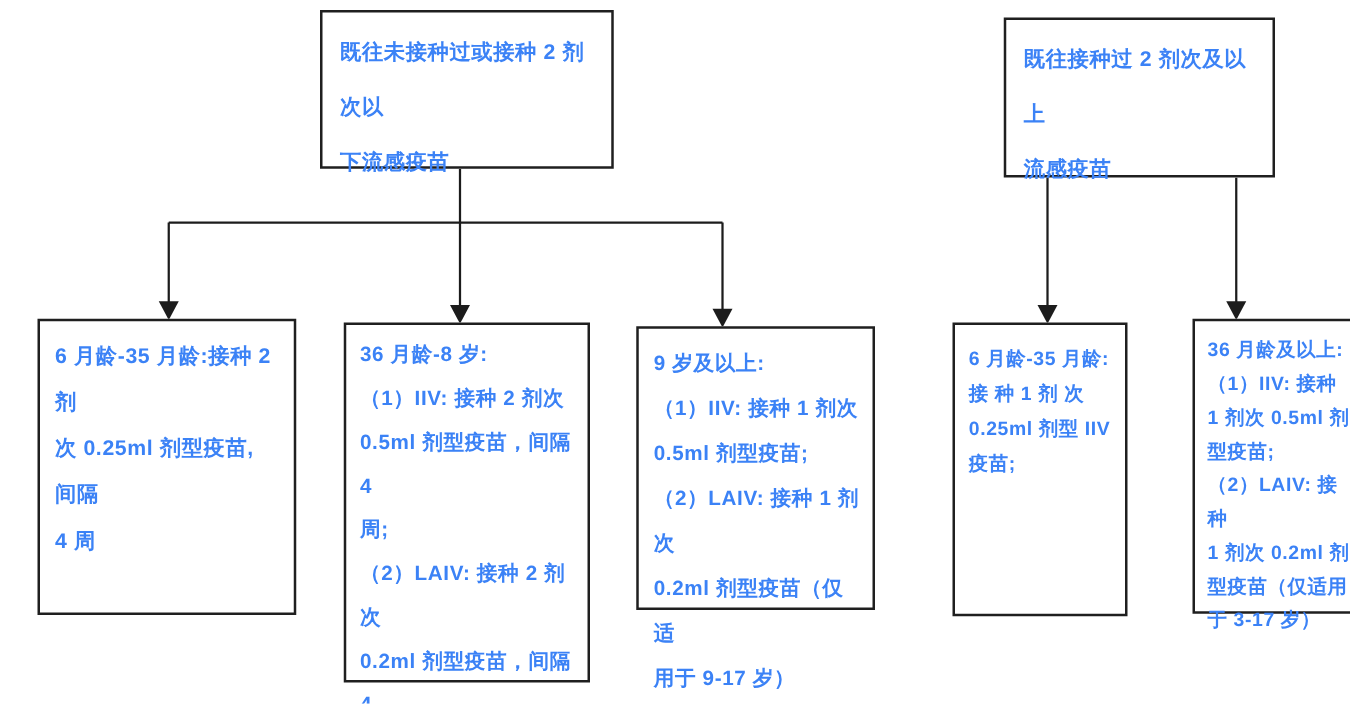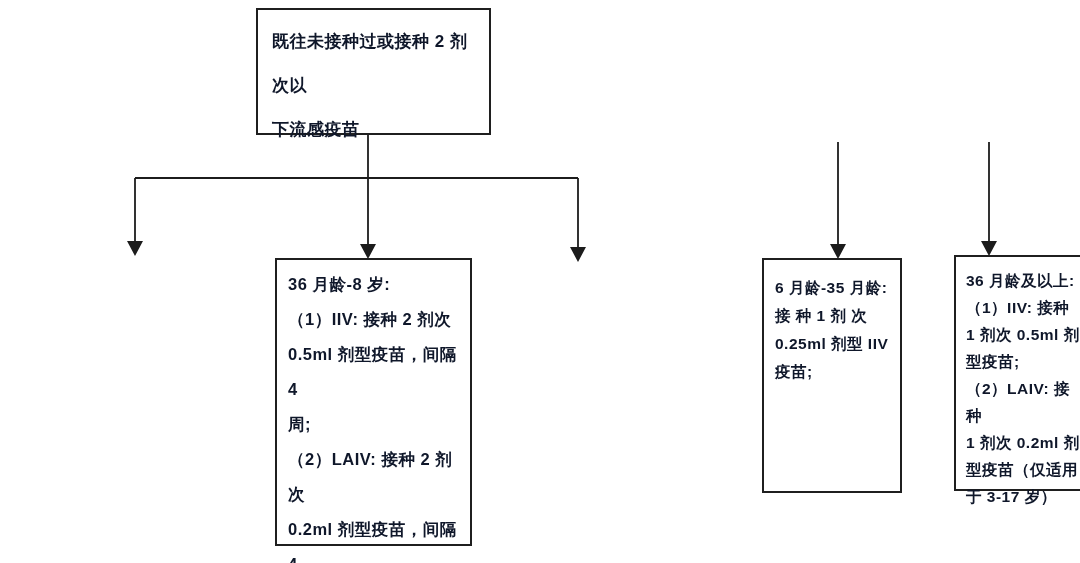--- a/index.html
+++ b/index.html
@@ -6,21 +6,21 @@
   .canvas{
     position:relative;width:1080px;height:563px;background:#ffffff;
     font-family:"Liberation Sans",sans-serif;color:#1a1a1a;overflow:hidden;
   }
   .connectors{position:absolute;left:0;top:0;width:1080px;height:563px;}
   .box{
     position:absolute;background:#ffffff;border:2px solid #1f1f1f;
     box-sizing:border-box;
   }
   .box-text{
-    white-space:pre-line;font-weight:bold;color:#0f172a;
+    white-space:pre-line;font-weight:bold;color:#3b82f6;
     letter-spacing:0.5px;
   }
   .r-text{font-size:17px;line-height:44px;padding:10px 12px 0 14px;}
   .b1-text{font-size:17px;line-height:37px;padding:9px 10px 0 12px;}
   .b2-text{font-size:16.5px;line-height:35px;padding:7px 8px 0 11px;}
   .b3-text{font-size:16.5px;line-height:36px;padding:10px 8px 0 12px;}
   .b4-text{font-size:15.5px;line-height:28px;padding:14px 6px 0 11px;}
   .b5-text{font-size:15.5px;line-height:27px;padding:10px 4px 0 10px;}
   .caption{
     position:absolute;left:0;top:510px;width:884px;text-align:center;
@@ -58,32 +58,49 @@
       <polygon points="830,244 846,244 838,259"></polygon>
       <polygon points="981,241 997,241 989,256"></polygon>
     </g>
   </svg>
 
   <div class="box" style="left:256px;top:8px;width:235px;height:127px;">
     <div class="box-text r-text">既往未接种过或接种 2 剂次以
 下流感疫苗</div>
   </div>
 
+  <div class="box" style="left:803px;top:14px;width:217px;height:128px;">
+    <div class="box-text r-text">既往接种过 2 剂次及以上
+流感疫苗</div>
+  </div>
 
+  <div class="box" style="left:30px;top:255px;width:207px;height:237px;">
+    <div class="box-text b1-text">6 月龄-35 月龄:接种 2 剂
+次 0.25ml 剂型疫苗, 间隔
+4 周</div>
+  </div>
 
   <div class="box" style="left:275px;top:258px;width:197px;height:288px;">
     <div class="box-text b2-text">36 月龄-8 岁:
 （1）IIV: 接种 2 剂次
 0.5ml 剂型疫苗，间隔 4
 周;
 （2）LAIV: 接种 2 剂次
 0.2ml 剂型疫苗，间隔 4
 周</div>
   </div>
 
+  <div class="box" style="left:509px;top:261px;width:191px;height:227px;">
+    <div class="box-text b3-text">9 岁及以上:
+（1）IIV: 接种 1 剂次
+0.5ml 剂型疫苗;
+（2）LAIV: 接种 1 剂次
+0.2ml 剂型疫苗（仅适
+用于 9-17 岁）</div>
+  </div>
 
   <div class="box" style="left:762px;top:258px;width:140px;height:235px;">
     <div class="box-text b4-text">6 月龄-35 月龄:
 接 种 1 剂 次
 0.25ml 剂型 IIV
 疫苗;</div>
   </div>
 
   <div class="box" style="left:954px;top:255px;width:138px;height:236px;">
     <div class="box-text b5-text">36 月龄及以上:

